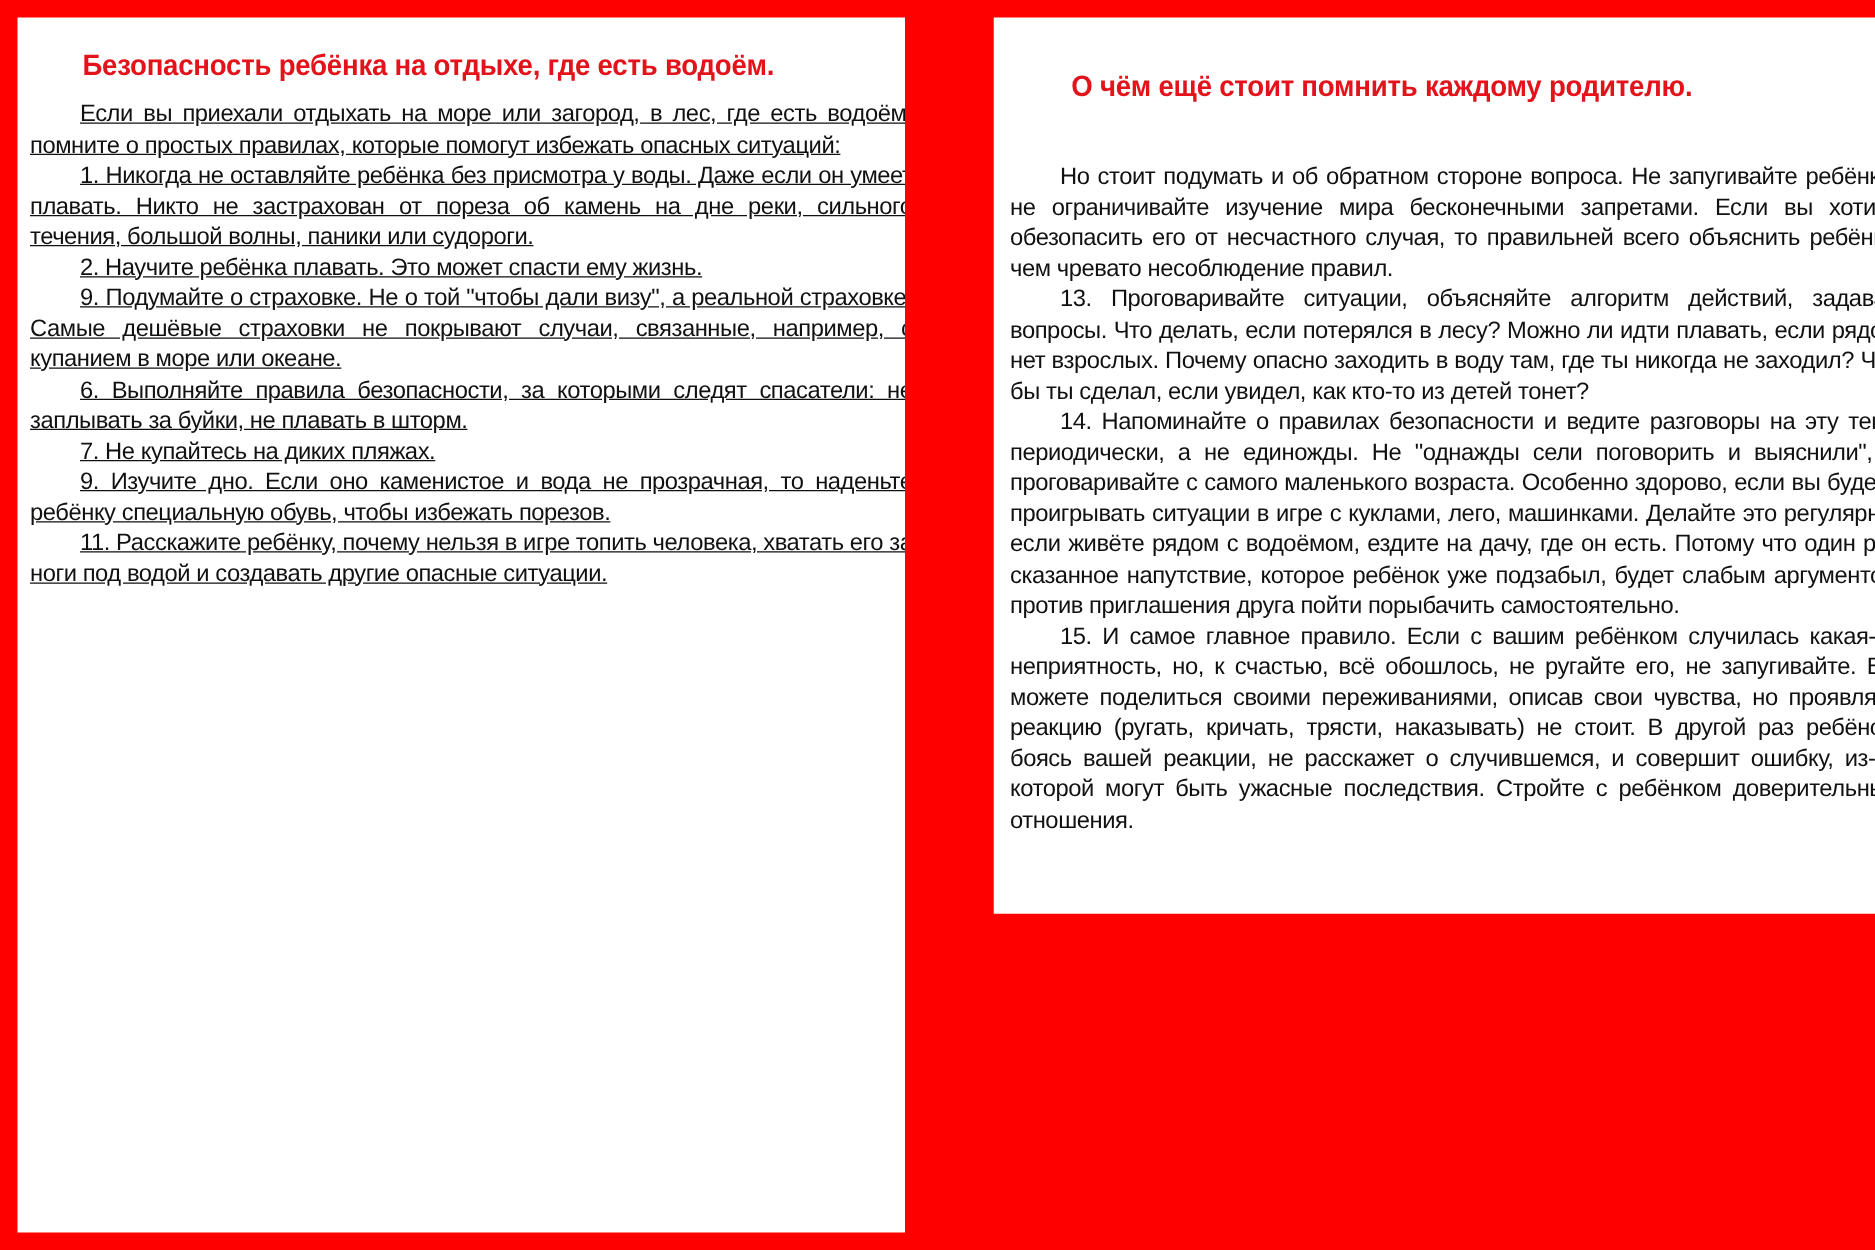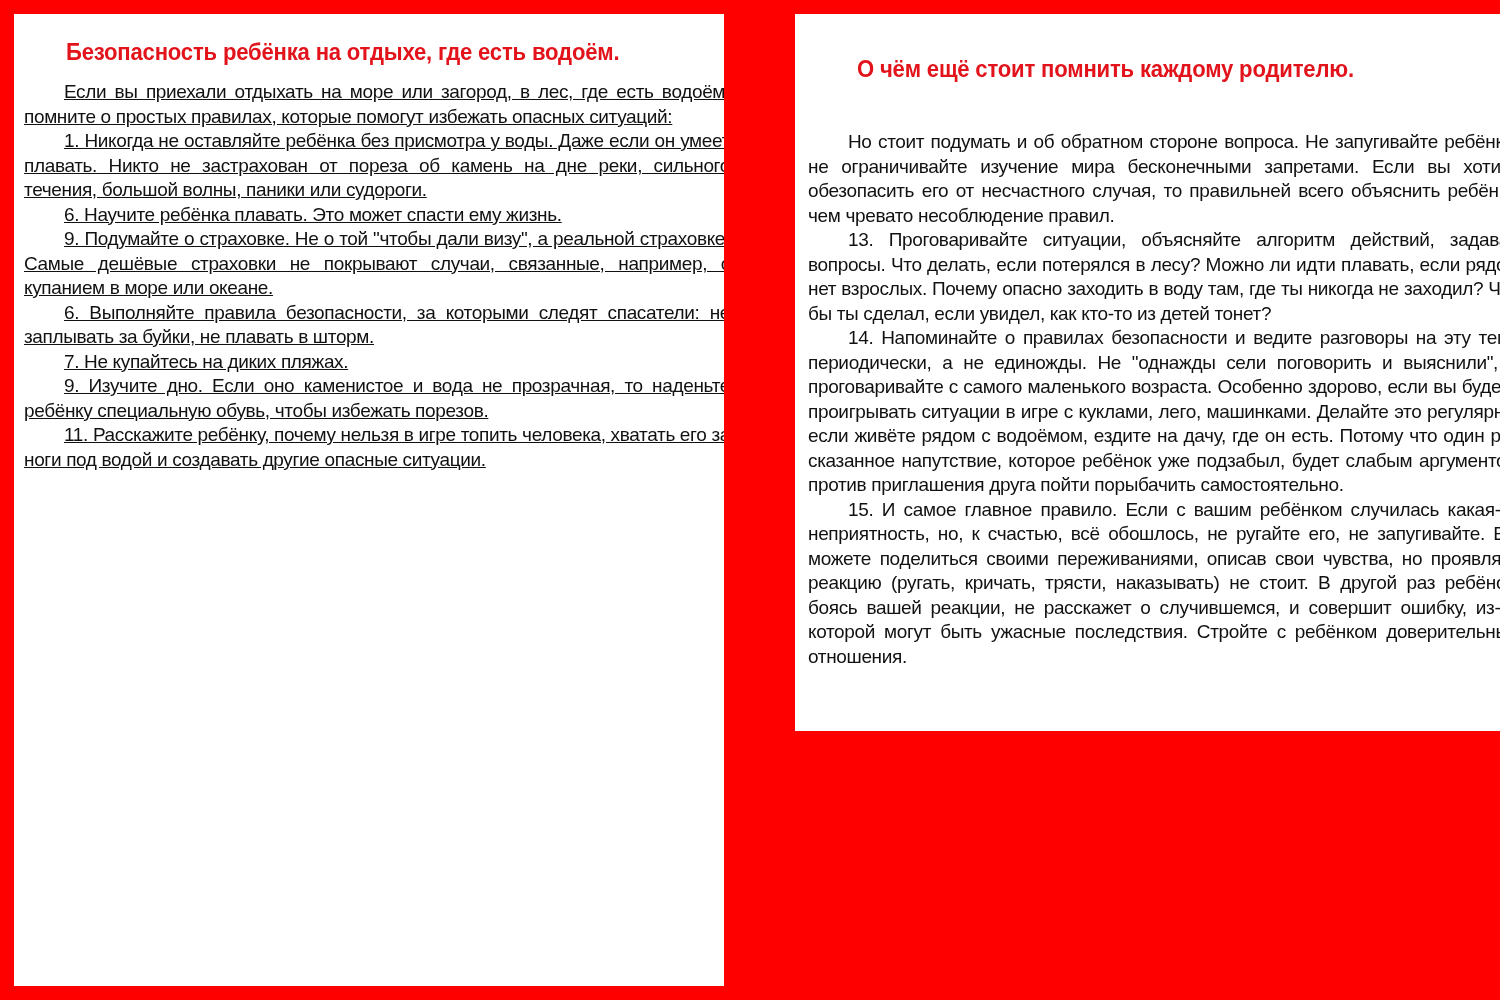--- a/index.html
+++ b/index.html
@@ -54,21 +54,21 @@
     }
   </style>
 </head>
 <body>
 
 <div class="panel" id="panel-left">
   <h1 class="title">Безопасность ребёнка на отдыхе, где есть водоём.</h1>
   <div class="body">
     <p>Если вы приехали отдыхать на море или загород, в лес, где есть водоём, помните о простых правилах, которые помогут избежать опасных ситуаций:</p>
     <p>1. Никогда не оставляйте ребёнка без присмотра у воды. Даже если он умеет плавать. Никто не застрахован от пореза об камень на дне реки, сильного течения, большой волны, паники или судороги.</p>
-    <p>6. Научите ребёнка плавать. Это может спасти ему жизнь.</p>
+    <p>2. Научите ребёнка плавать. Это может спасти ему жизнь.</p>
     <p>9. Подумайте о страховке. Не о той "чтобы дали визу", а реальной страховке. Самые дешёвые страховки не покрывают случаи, связанные, например, с купанием в море или океане.</p>
     <p>6. Выполняйте правила безопасности, за которыми следят спасатели: не заплывать за буйки, не плавать в шторм.</p>
     <p>7. Не купайтесь на диких пляжах.</p>
     <p>9. Изучите дно. Если оно каменистое и вода не прозрачная, то наденьте ребёнку специальную обувь, чтобы избежать порезов.</p>
     <p>11. Расскажите ребёнку, почему нельзя в игре топить человека, хватать его за ноги под водой и создавать другие опасные ситуации.</p>
   </div>
 </div>
 
 <div class="panel" id="panel-right">
   <h1 class="title">О чём ещё стоит помнить каждому родителю.</h1>

